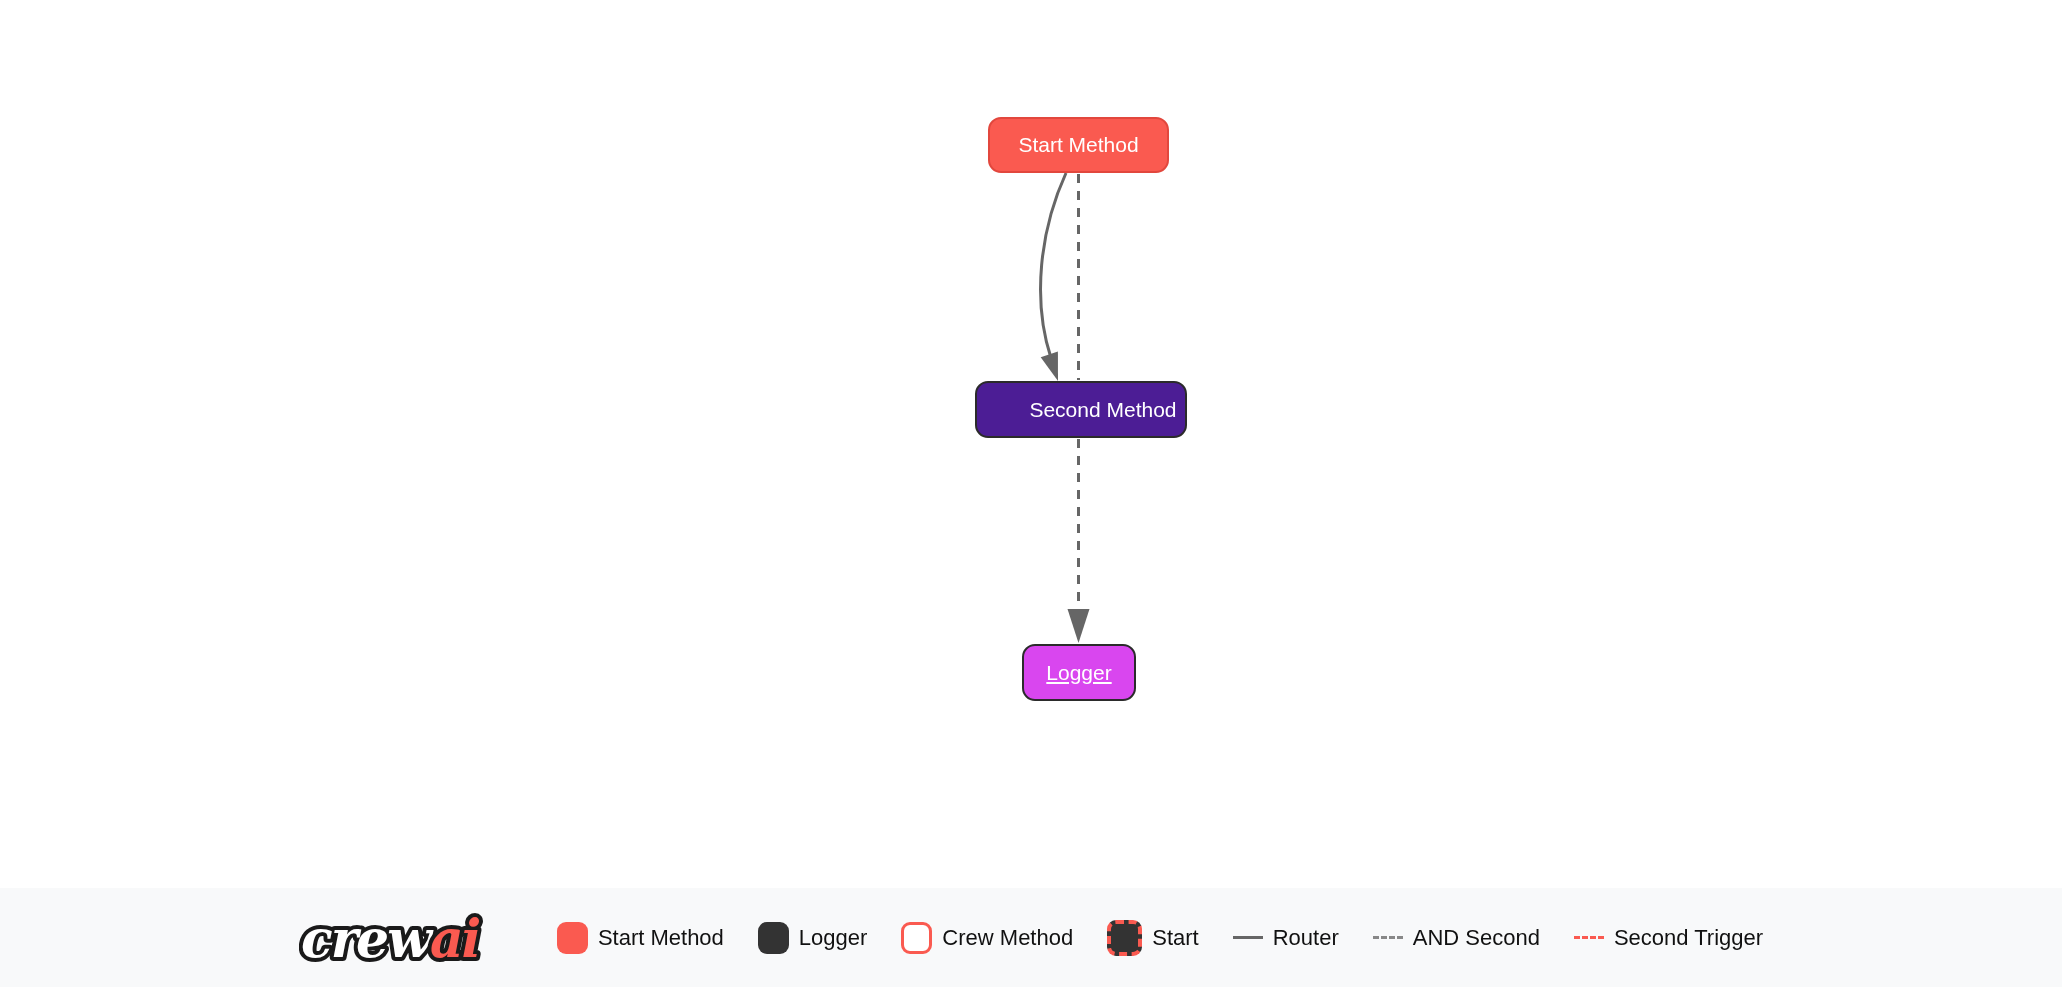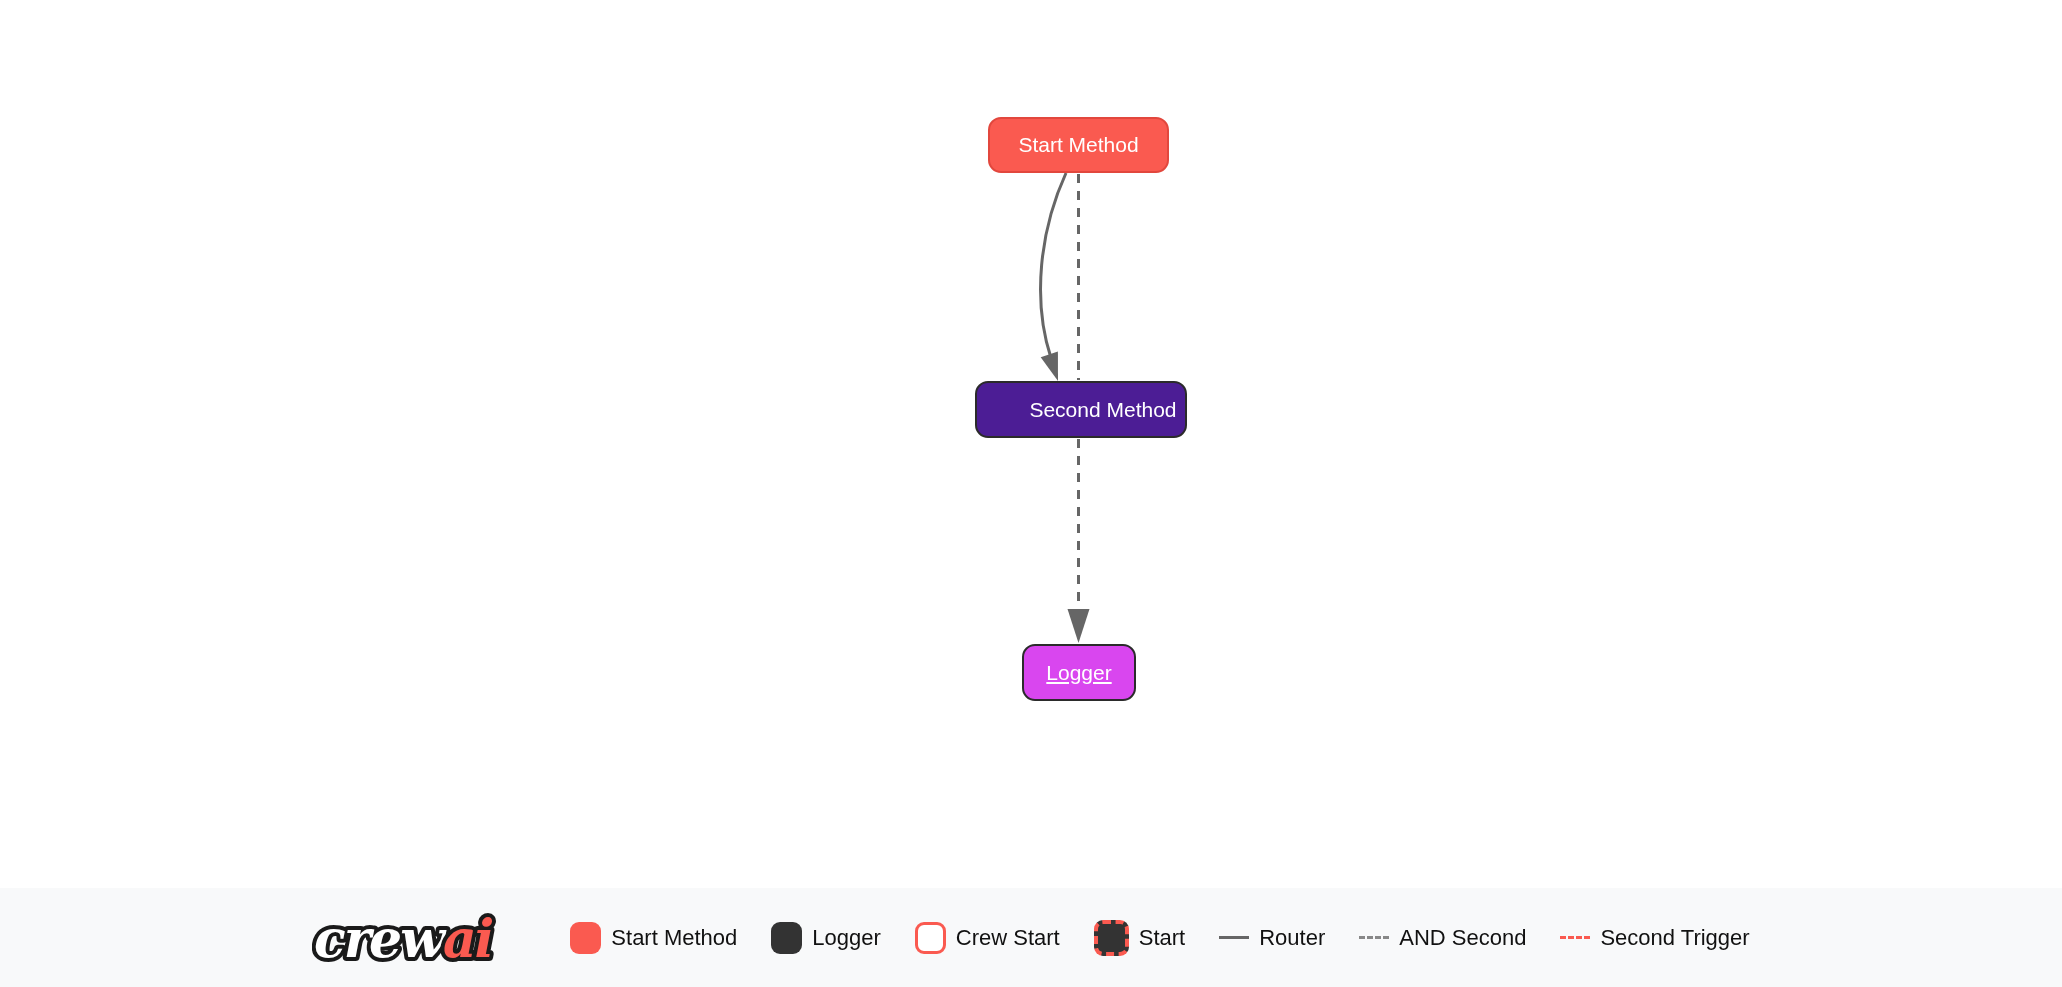--- a/index.html
+++ b/index.html
@@ -124,21 +124,21 @@
     <span>Start Method</span>
   </div>
 
   <div class="legend-item">
     <span class="swatch-box sw-method"></span>
     <span>Logger</span>
   </div>
 
   <div class="legend-item">
     <span class="swatch-box sw-crew"></span>
-    <span>Crew Start</span>
+    <span>Crew Method</span>
   </div>
 
   <div class="legend-item">
     <span class="swatch-box sw-router"></span>
     <span>Start</span>
   </div>
 
   <div class="legend-item">
     <span class="swatch-line sw-trigger"></span>
     <span>Router</span>

